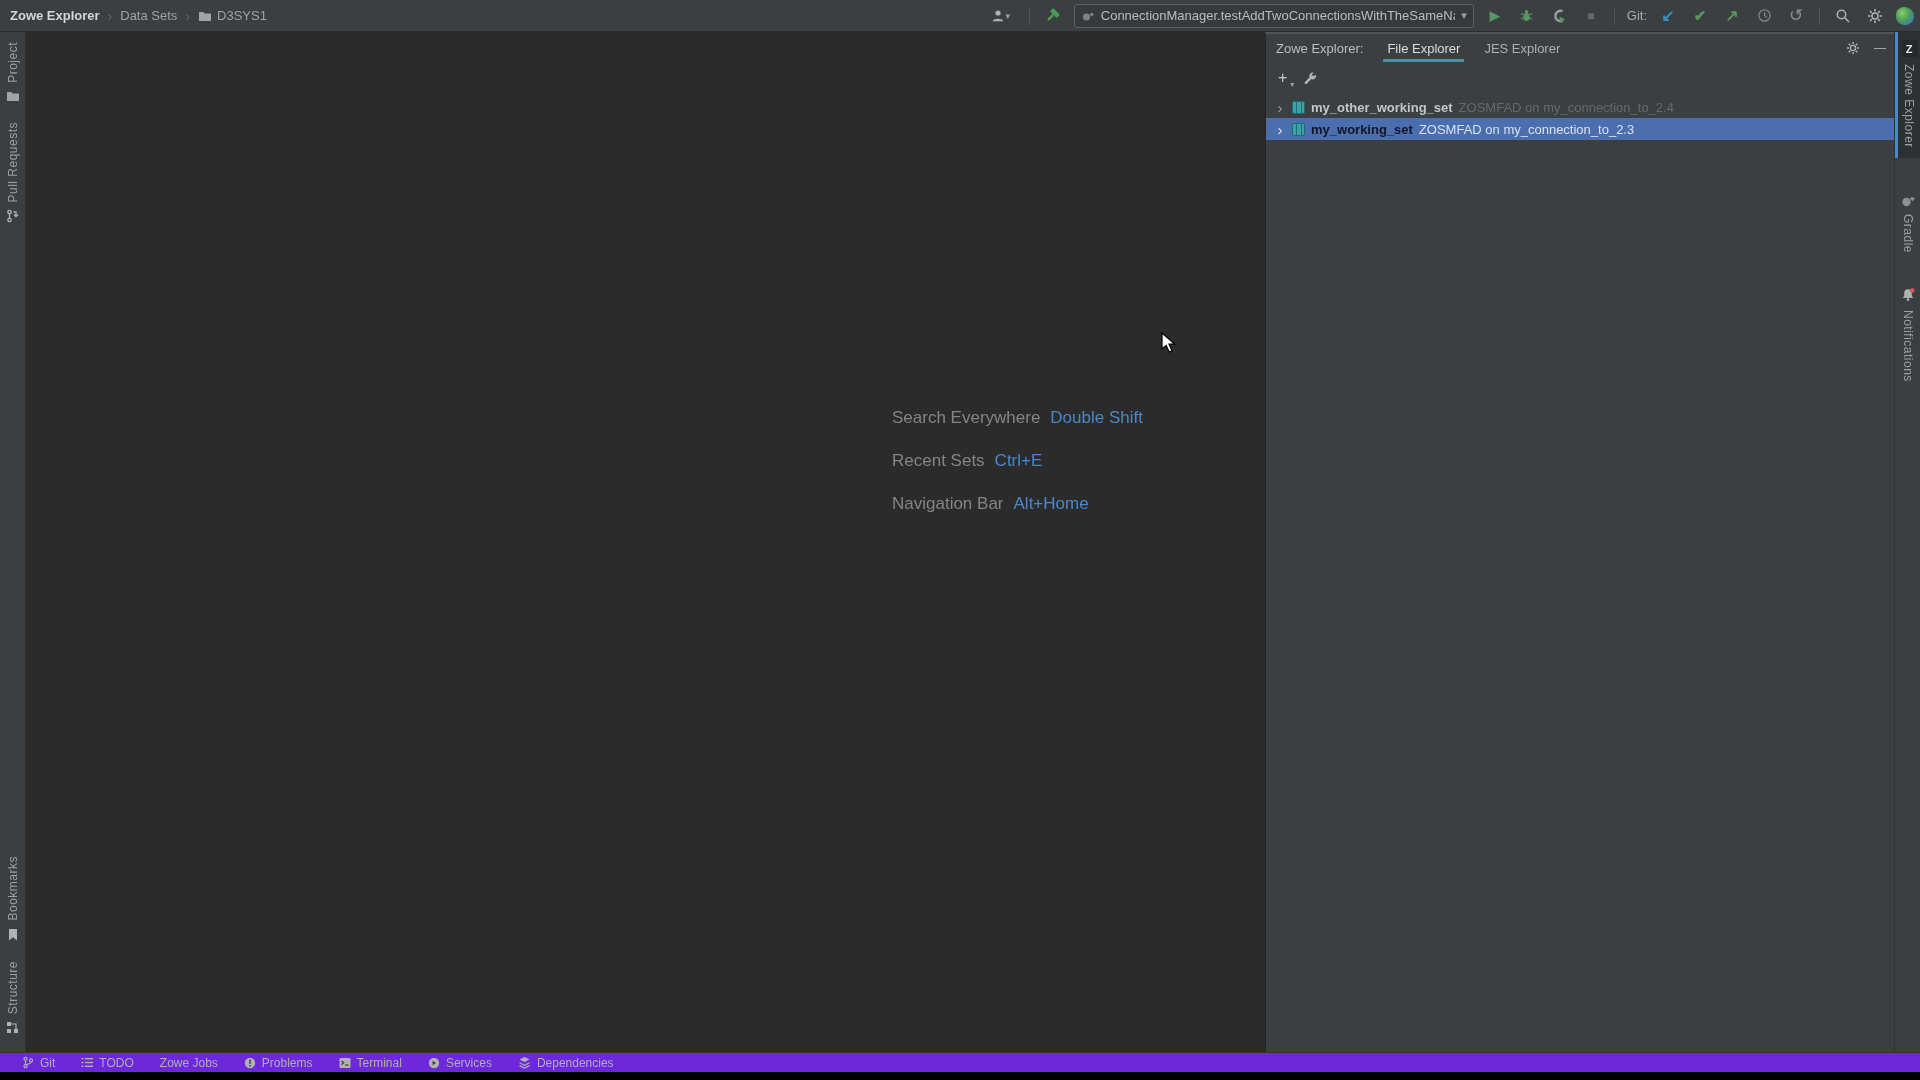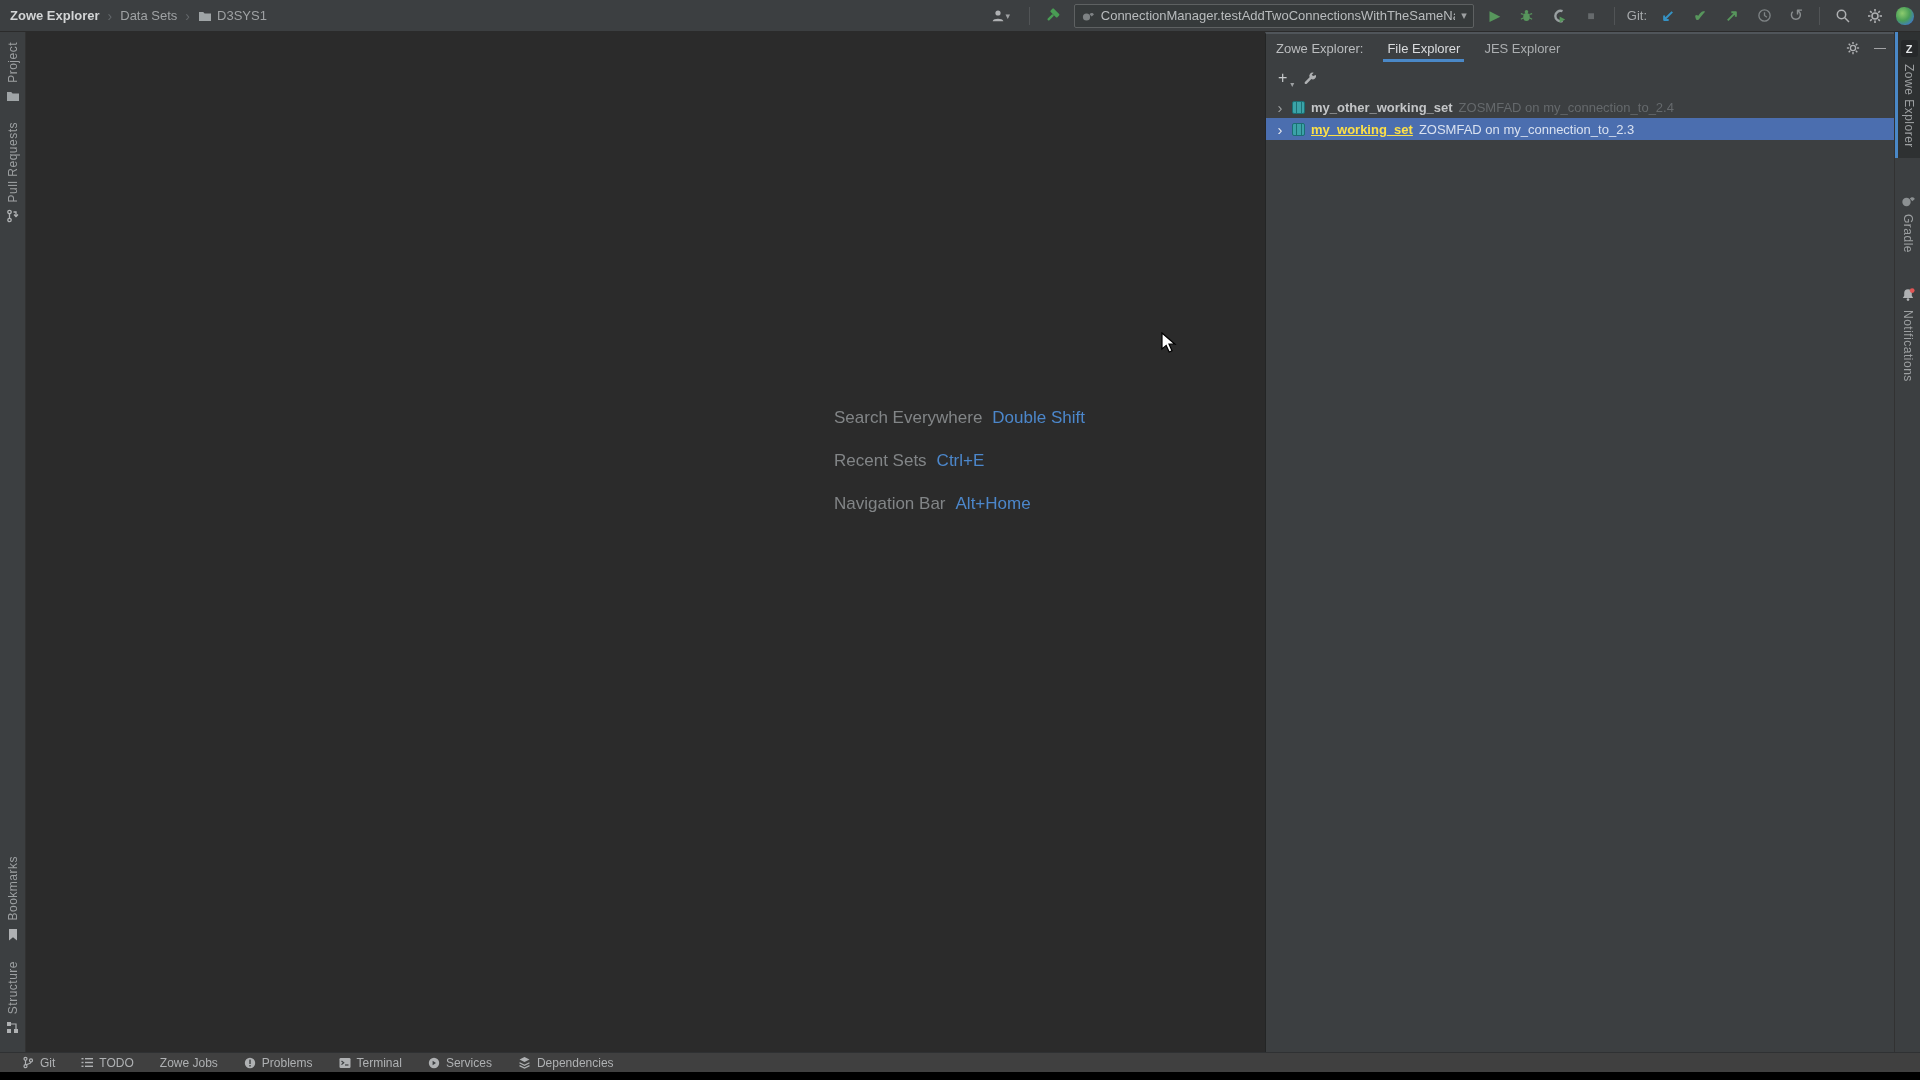--- a/index.html
+++ b/index.html
@@ -8,21 +8,21 @@
 
   
   .top-bar { position:absolute; left:0; top:0; width:1920px; height:32px; background:#3C3F41;
              border-bottom:1px solid #2B2B2B; display:flex; align-items:center; justify-content:space-between; padding:0 6px 0 10px; }
   .rail { position:absolute; top:32px; height:1020px; width:26px; background:#3C3F41; display:flex; flex-direction:column; }
   .rail-left { left:0; border-right:1px solid #323232; justify-content:space-between; }
   .rail-right { right:0; border-left:1px solid #323232; }
   .editor { position:absolute; left:26px; top:32px; width:1239px; height:1020px; background:#2B2B2B; }
   .tool-window { position:absolute; left:1265px; top:32px; width:629px; height:1020px; background:#3C3F41;
                  border-left:1px solid #232525; border-top:2px solid #50555A; }
-  .status-bar { position:absolute; left:0; top:1052px; width:1920px; height:20px; background:#404040;
+  .status-bar { position:absolute; left:0; top:1052px; width:1920px; height:20px; background:#6d28d9;
                 border-top:1px solid #2F3133; display:flex; align-items:center; gap:26px; padding-left:22px;
                 font-size:12px; color:#AFB1B3; }
   .window-edge { position:absolute; left:0; top:1072px; width:1920px; height:8px; background:#000; }
 
   
   .breadcrumbs { display:flex; align-items:center; gap:8px; font-size:13px; color:#9FA2A4; }
   .crumb-root { color:#D3D5D6; font-weight:bold; }
   .crumb-sep { color:#63676A; font-size:14px; }
   .crumb { display:flex; align-items:center; gap:5px; }
   .tb-right { display:flex; align-items:center; gap:10px; }
@@ -41,21 +41,21 @@
   
   .rail-group { display:flex; flex-direction:column; align-items:center; }
   .rail-item { display:flex; flex-direction:column; align-items:center; gap:7px; padding:10px 0; width:100%; }
   .v-up  { writing-mode:vertical-rl; transform:rotate(180deg); font-size:12px; color:#9DA0A2; letter-spacing:.5px; }
   .v-down{ writing-mode:vertical-rl; font-size:12px; color:#9DA0A2; letter-spacing:.5px; }
   .rail-right .rail-item.active { background:rgba(0,0,0,.22); border-left:3px solid #4A88C7; }
   .zowe-badge { width:17px; height:17px; background:#26282A; border-radius:3px; display:flex; align-items:center; justify-content:center;
                 color:#E4E6E8; font-size:11px; font-weight:bold; }
 
   
-  .shortcuts { position:absolute; left:808px; top:364px; font-size:17px; }
+  .shortcuts { position:absolute; left:866px; top:364px; font-size:17px; }
   .sc-row { height:43px; display:flex; align-items:center; gap:10px; }
   .sc-label { color:#828587; }
   .sc-key { color:#4C87CB; }
 
   
   .tw-header { height:28px; display:flex; align-items:center; padding:0 8px 0 10px; font-size:13px; gap:24px; }
   .tw-title { color:#BBBDBF; }
   .tw-tab { color:#ABAEB0; height:28px; display:flex; align-items:center; position:relative; }
   .tw-tab.active { color:#DADCDE; }
   .tw-tab.active::after { content:""; position:absolute; left:-4px; right:-4px; bottom:0; height:3px; background:#4A88C7; }
@@ -65,21 +65,21 @@
   .add-btn { position:relative; font-size:16px; }
   .add-btn .mini-caret { position:absolute; right:-7px; bottom:-2px; font-size:8px; color:#9DA0A2; }
   .tree { margin-top:2px; font-size:13px; }
   .tree-row { height:22px; display:flex; align-items:center; gap:6px; padding-left:8px; white-space:nowrap; }
   .tree-row .twisty { color:#9DA0A2; font-size:15px; width:12px; text-align:center; }
   .ws-icon { width:13px; height:13px; border-radius:2px; background:#3BA3A8; border:1px solid #1B6F74;
              background-image:linear-gradient(90deg, transparent 3px, rgba(0,60,64,.5) 3px, rgba(0,60,64,.5) 4px, transparent 4px, transparent 8px, rgba(0,60,64,.5) 8px, rgba(0,60,64,.5) 9px, transparent 9px); }
   .tree-name { color:#C4C6C8; font-weight:bold; }
   .tree-detail { color:#65696C; }
   .tree-row.selected { background:#4B6EAF; }
-  .tree-row.selected .tree-name { color:#fde047;text-decoration:underline; }
+  .tree-row.selected .tree-name { color:#0f172a; }
   .tree-row.selected .tree-detail { color:#D9E1F0; }
   .tree-row.selected .twisty { color:#E6E9EE; }
 
   
   .sb-item { display:flex; align-items:center; gap:6px; }
 
   .icon { display:inline-flex; align-items:center; justify-content:center; }
 
   
   .cursor { position:absolute; left:1161px; top:332px; z-index:99; pointer-events:none; }

